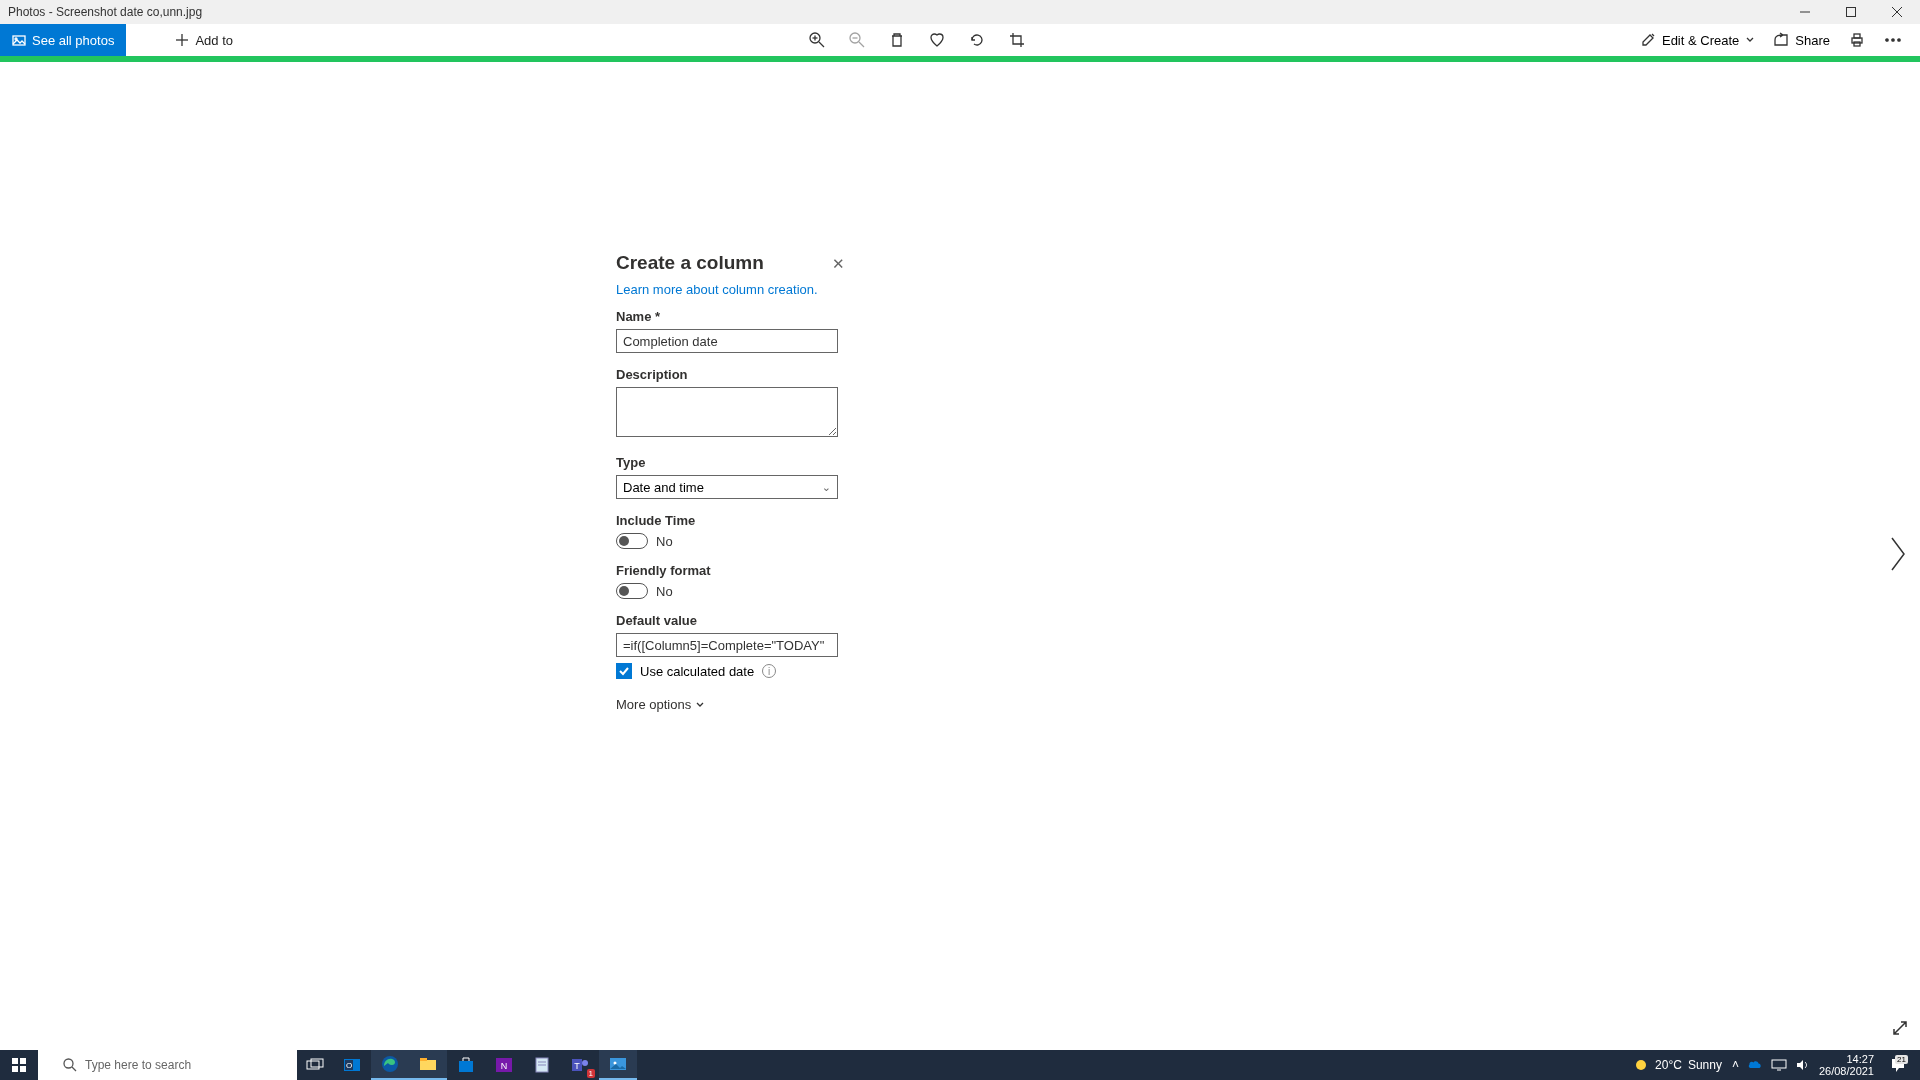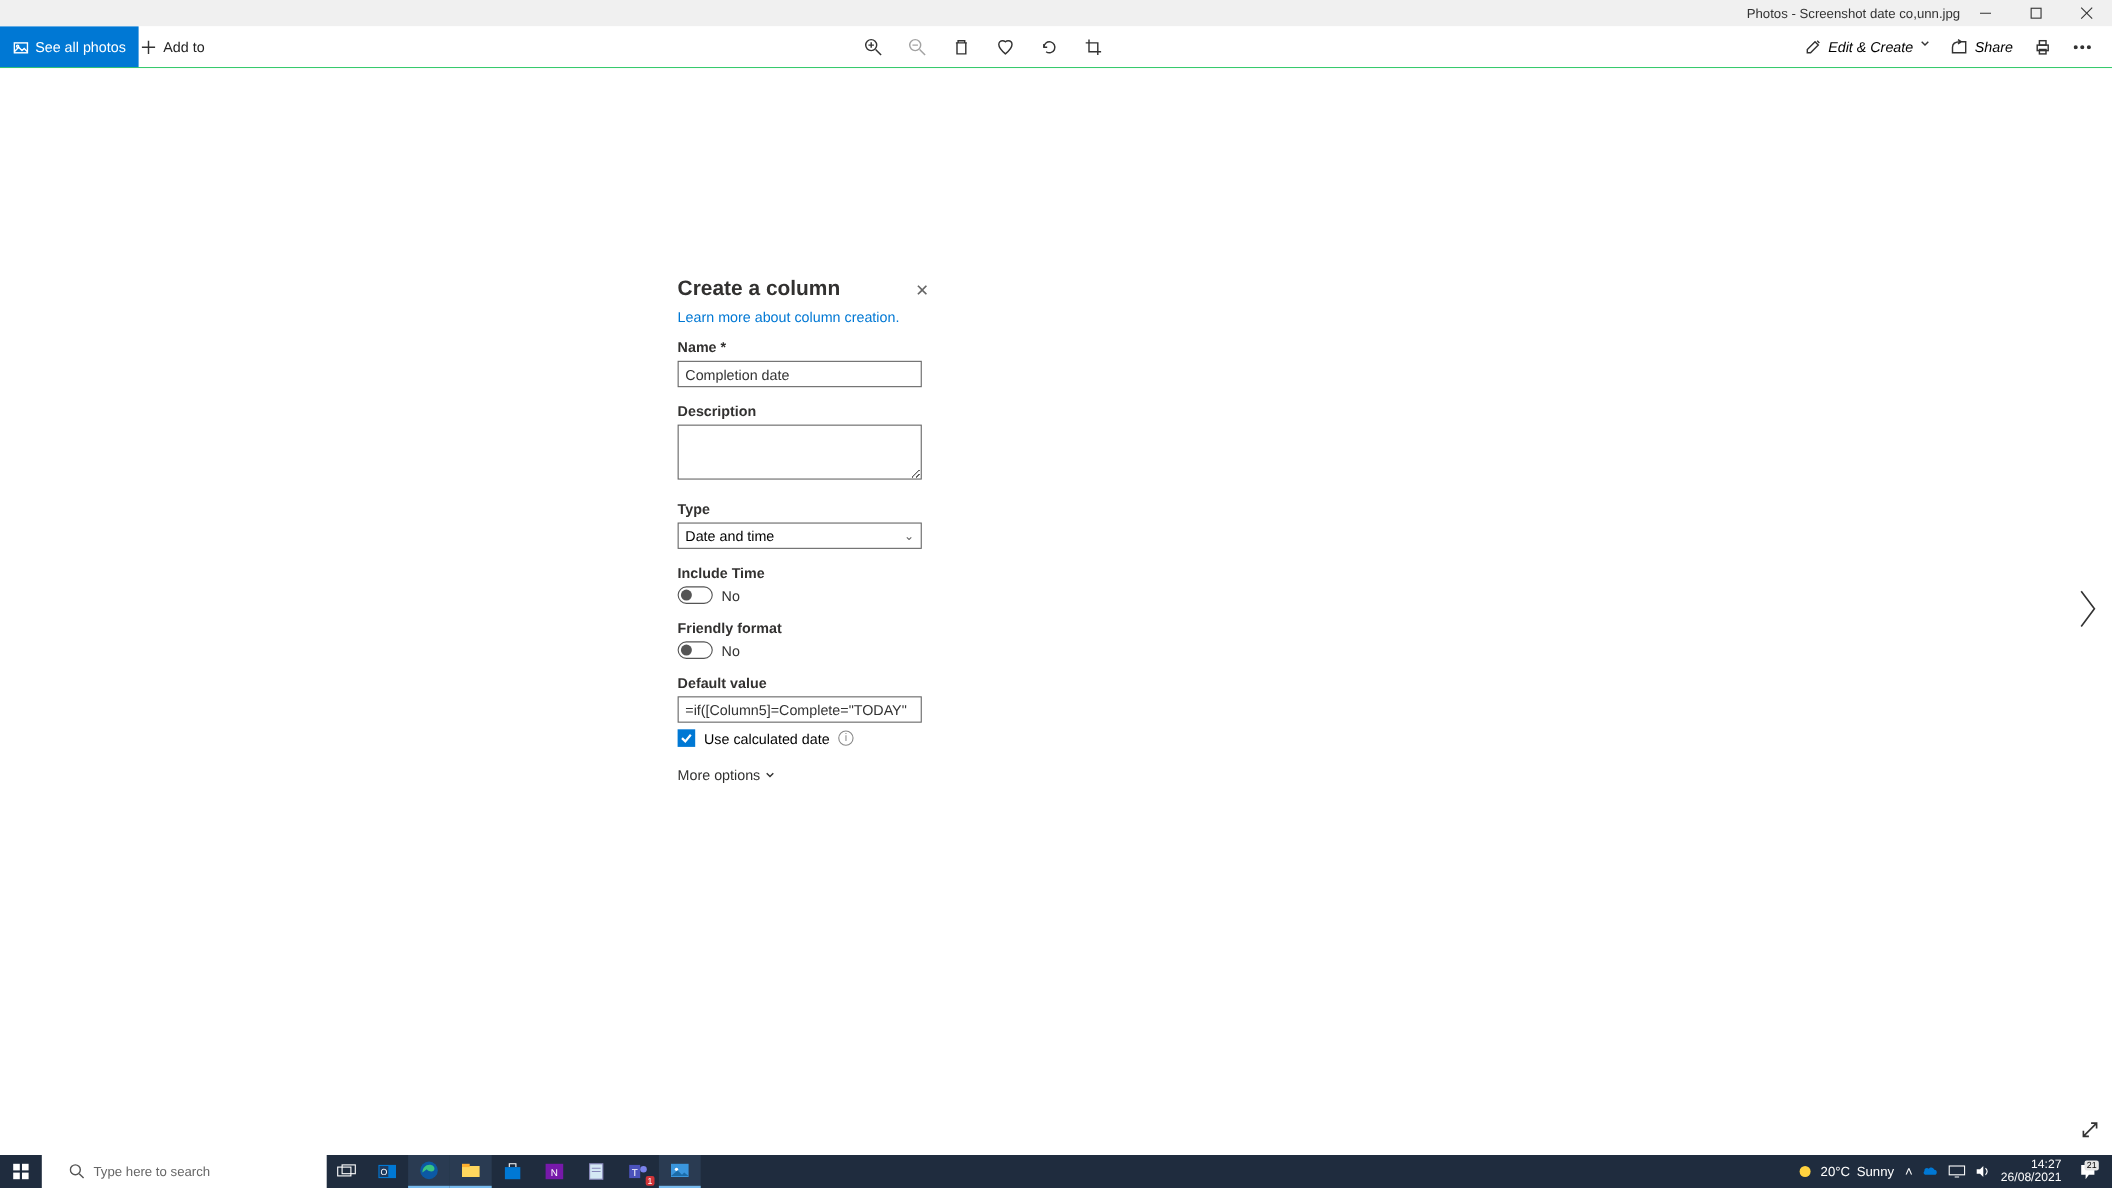--- a/index.html
+++ b/index.html
@@ -1,33 +1,33 @@
 <!DOCTYPE html>
 <html><head>
 <meta charset="utf-8">
 <style>
 * { box-sizing: border-box; margin: 0; padding: 0; font-family: "Segoe UI", Arial, sans-serif; }
 html, body { width: 1920px; height: 1080px; overflow: hidden; background: #fff; }
 
 
-.titlebar { height: 24px; background: #f0f0f0; display: flex; align-items: center; justify-content: flex-end; font-size: 12px; color: #333; }
+.titlebar { height: 24px; background: #f0f0f0; display: flex; align-items: center; justify-content: space-between; font-size: 12px; color: #333; }
 .titlebar .left { padding-left: 8px; }
 .titlebar .right { display: flex; }
 .winbtn { width: 46px; height: 24px; display: flex; align-items: center; justify-content: center; cursor: pointer; }
 .winbtn svg { stroke: #333; stroke-width: 1; fill: none; }
 
 
-.toolbar { height: 38px; background: #fff; display: flex; align-items: stretch; border-bottom: 1px solid #22c55e; }
+.toolbar { height: 38px; background: #fff; display: flex; align-items: stretch; border-bottom: 6px solid #22c55e; gap: 47px; }
 .see-all { background: #0078d4; color: #fff; display: flex; align-items: center; padding: 0 12px; font-size: 13px; gap: 6px; }
 .addto { display: flex; align-items: center; padding: 0 2px; font-size: 13px; gap: 6px; color: #222; }
 .toolbar-spacer { flex: 1; }
 .toolbar-center { display: flex; align-items: center; gap: 22px; margin-right: 40px; }
 .toolbar-right { display: flex; align-items: center; gap: 18px; padding-right: 18px; }
 .tb-icon { width: 18px; height: 18px; display: flex; align-items: center; justify-content: center; cursor: pointer; }
-.tb-btn { display: flex; gap: 6px; font-size: 13px; cursor: pointer; font-style: italic; }
+.tb-btn { display: flex; align-items: center; gap: 6px; font-size: 13px; cursor: pointer; }
 .tb-icon svg, .tb-btn svg, .see-all svg, .addto svg { stroke: #333; fill: none; stroke-width: 1.3; }
 .see-all svg { stroke: #fff; }
 
 
 .viewer { position: absolute; top: 62px; bottom: 30px; left: 0; right: 0; background: #fff; }
 .panel { position: absolute; left: 616px; top: 190px; width: 230px; }
 .panel h2 { font-size: 19px; font-weight: 600; color: #323130; margin-bottom: 6px; }
 .panel .link { color: #0078d4; font-size: 13px; display: inline-block; margin-bottom: 12px; cursor: pointer; }
 .panel .close-x { position: absolute; left: 216px; top: 3px; cursor: pointer; color: #666; font-size: 15px; }
 .field { margin-bottom: 14px; }

